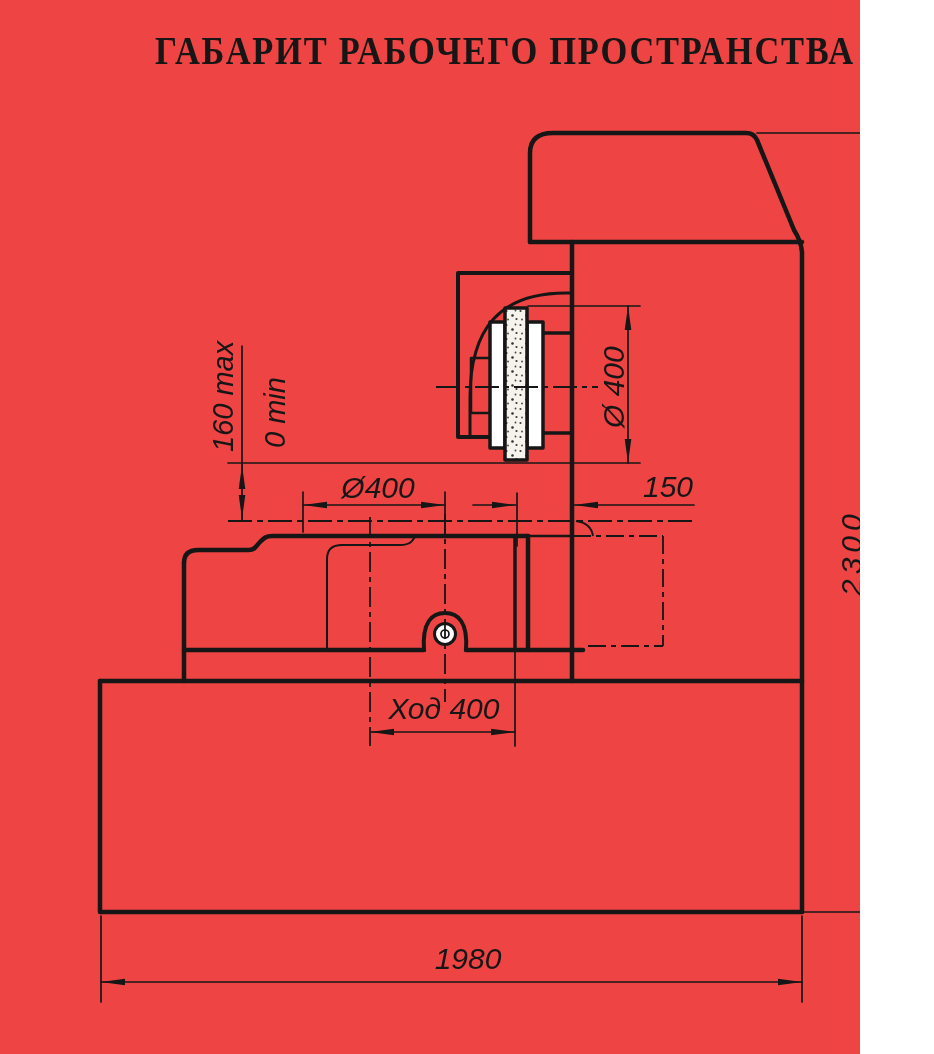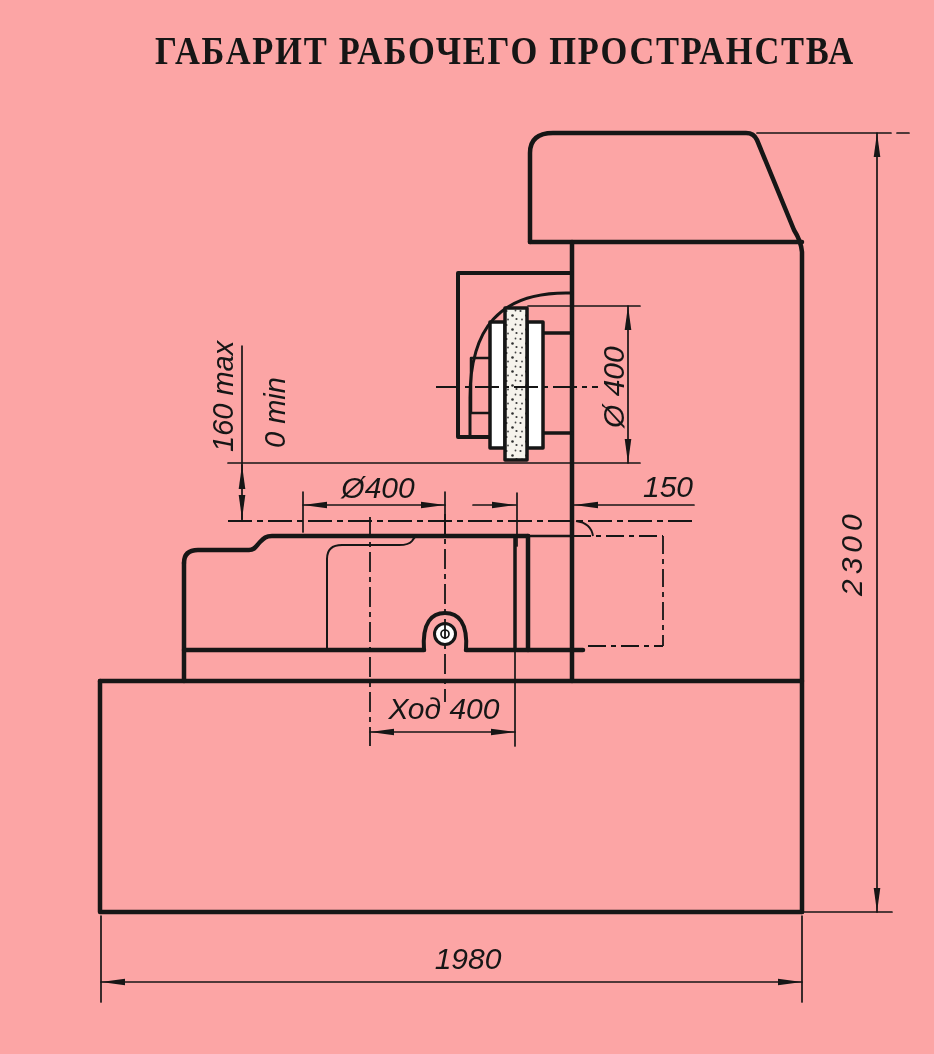--- a/index.html
+++ b/index.html
@@ -1,19 +1,19 @@
 <!DOCTYPE html>
 <html><head>
 <meta charset="utf-8">
 <style>
   html,body{margin:0;padding:0;background:#ffffff;}
   .sheet{
     position:relative;
-    width:934px;height:1054px;
-    background:#fca5a5;
+    width:860px;height:1054px;
+    background:#ef4444;
     font-family:"Liberation Sans",sans-serif;
     overflow:hidden;
   }
   svg{display:block}
   .title-text{
     font-family:"Liberation Serif",serif;
     font-weight:bold;
     font-size:40px;
     letter-spacing:2px;
     fill:#161616;

